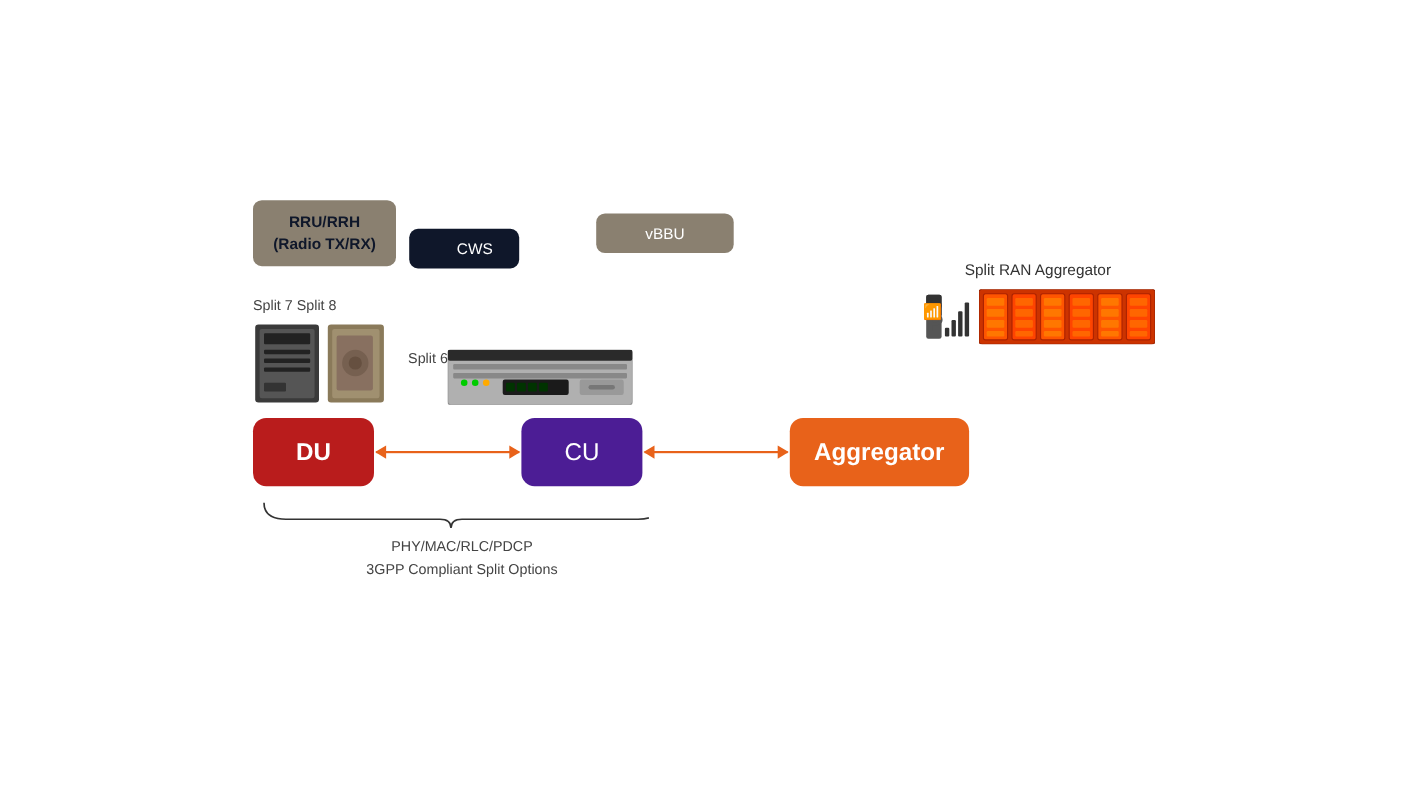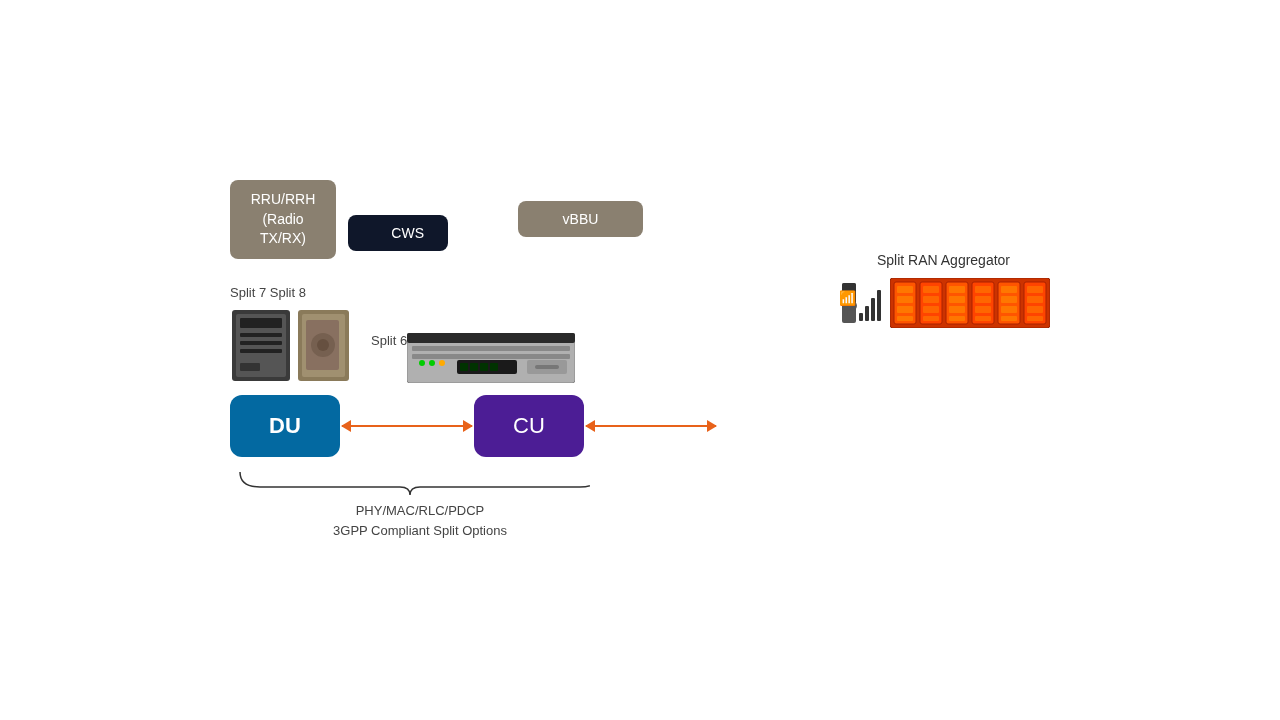--- a/index.html
+++ b/index.html
@@ -11,21 +11,21 @@
       overflow: hidden;
       position: relative;
     }
   </style>
 </head>
 <body>
 
 <div style="position: absolute; top: 180px; left: 230px; width: 820px;">
 
   <div style="display: flex; align-items: center; margin-bottom: 8px; gap: 0; position: relative; left: 0px;">
-    <div style="background:#8a8070; color:#ffffff; border-radius:8px; padding:10px 16px; font-size:14px; text-align:center; width:106px; line-height:1.4;">
+    <div style="background:#8a8070; color:#0f172a; border-radius:8px; padding:10px 16px; font-size:14px; text-align:center; width:130px; line-height:1.4;font-weight:bold;">
       <span>RRU/RRH
 (Radio TX/RX)</span>
     </div>
     <div style="background:#0f172a; color:white; border-radius:8px; padding:10px 24px; font-size:14px; text-align:right; width:100px; margin-left:12px;margin-top:28px;">
       <span>CWS</span>
     </div>
     <div style="background:#8a8070; color:white; border-radius:8px; padding:10px 20px; font-size:14px; text-align:center; width:125px; margin-left:70px;">
       <span>vBBU</span>
     </div>
   </div>
@@ -151,21 +151,21 @@
           <rect x="137" y="18" width="16" height="7" rx="1" fill="#ff6600"></rect>
           <rect x="137" y="28" width="16" height="7" rx="1" fill="#ff6600"></rect>
           <rect x="137" y="38" width="16" height="5" rx="1" fill="#ff6600"></rect>
         </svg>
       </div>
     </div>
   </div>
 
   <div style="display: flex; align-items: center; margin-top: 10px; position: relative;">
 
-    <div style="background:#0369a1; color:white; border-radius:12px; padding:18px 30px; font-size:22px; font-weight:600; text-align:center; min-width:110px;">
+    <div style="background:#b91c1c; color:white; border-radius:12px; padding:18px 30px; font-size:22px; font-weight:600; text-align:center; min-width:110px;">
       <span>DU</span>
     </div>
 
     <div style="position: relative; width: 130px; height: 2px; background: #e8621a; margin: 0 2px;">
 
       <div style="position:absolute; left:-1px; top:-5px; width:0; height:0; border-right:10px solid #e8621a; border-top:6px solid transparent; border-bottom:6px solid transparent;"></div>
 
       <div style="position:absolute; right:-1px; top:-5px; width:0; height:0; border-left:10px solid #e8621a; border-top:6px solid transparent; border-bottom:6px solid transparent;"></div>
     </div>
 
@@ -173,20 +173,23 @@
       <span>CU</span>
     </div>
 
     <div style="position: relative; width: 130px; height: 2px; background: #e8621a; margin: 0 2px;">
 
       <div style="position:absolute; left:-1px; top:-5px; width:0; height:0; border-right:10px solid #e8621a; border-top:6px solid transparent; border-bottom:6px solid transparent;"></div>
 
       <div style="position:absolute; right:-1px; top:-5px; width:0; height:0; border-left:10px solid #e8621a; border-top:6px solid transparent; border-bottom:6px solid transparent;"></div>
     </div>
 
+    <div style="background:#e8621a; color:white; border-radius:12px; padding:18px 22px; font-size:22px; font-weight:600; text-align:center; min-width:140px;">
+      <span>Aggregator</span>
+    </div>
   </div>
 
   <div style="margin-top: 10px; position: relative; width: 380px;">
     <svg width="360" height="28">
 
       <path d="M 10 5 Q 10 20 30 20 L 170 20 Q 180 20 180 28 Q 180 20 190 20 L 350 20 Q 370 20 370 5" fill="none" stroke="#333" stroke-width="1.5"></path>
     </svg>
     <div style="text-align:center; font-size:13px; color:#444; line-height:1.6; margin-top:2px;">
       <div>PHY/MAC/RLC/PDCP</div>
       <div>3GPP Compliant Split Options</div>

